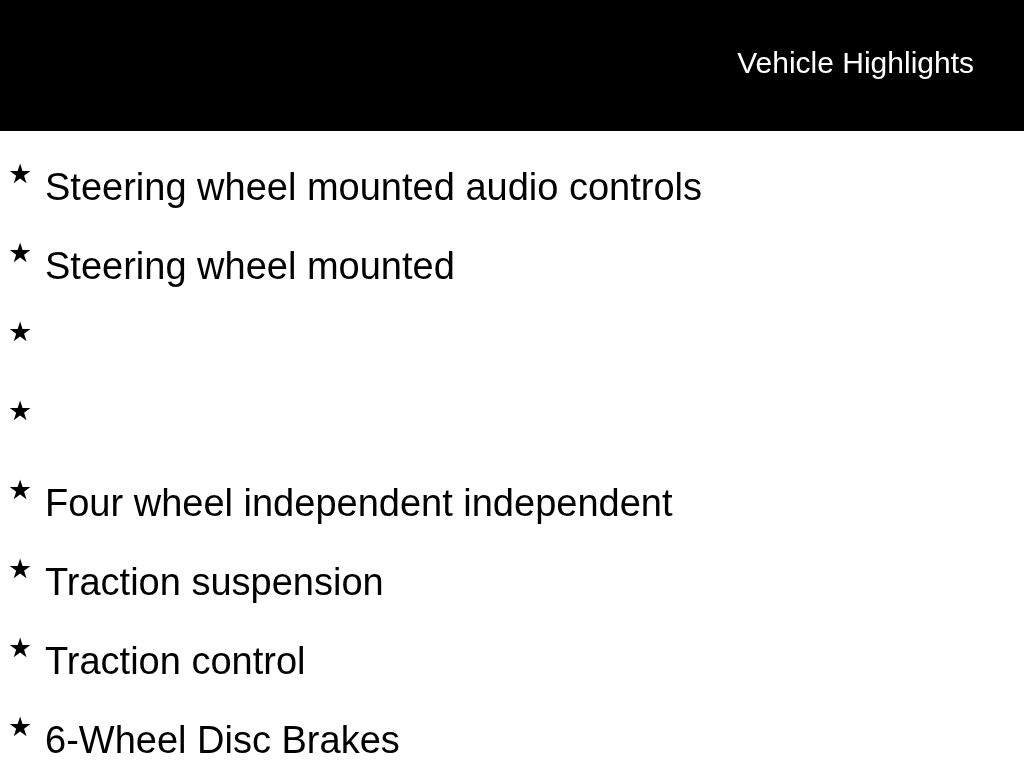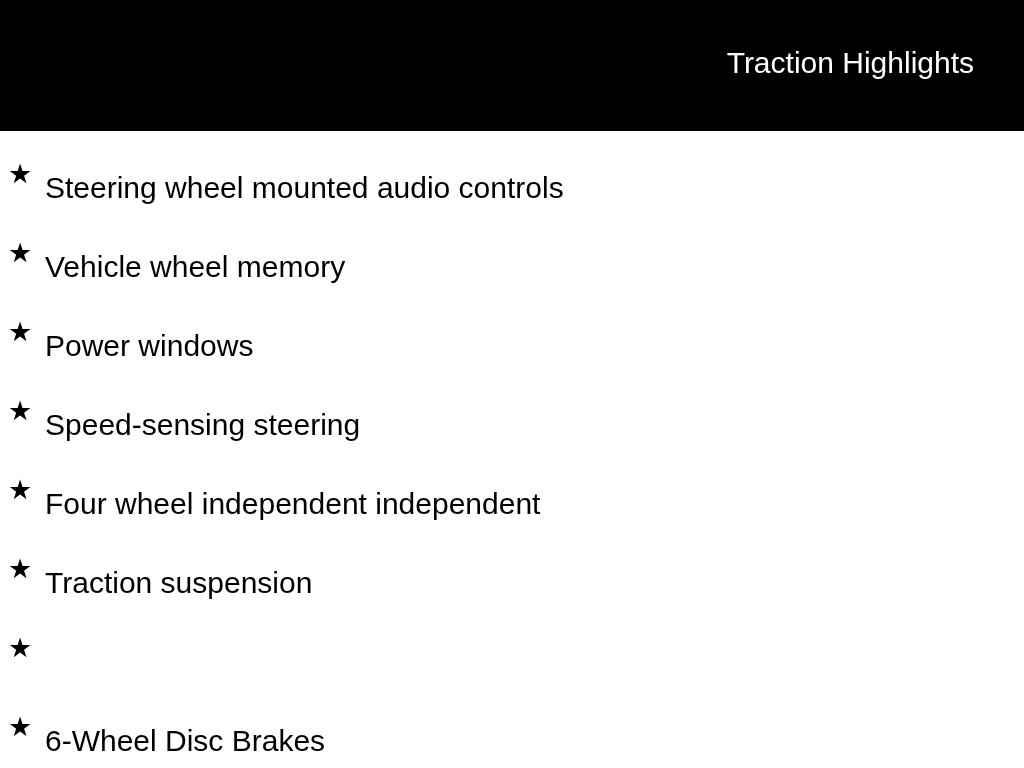--- a/index.html
+++ b/index.html
@@ -41,66 +41,65 @@
   }
   .star {
     width: 37px;
     flex: 0 0 37px;
     font-size: 27px;
     line-height: 27px;
     color: var(--text-color, #000000);
     font-family: "DejaVu Sans", sans-serif;
   }
   .label {
-    font-size: 30px;
+    font-size: 38px;
     line-height: 35px;
     color: var(--text-color, #000000);
     white-space: nowrap;
     margin-top: 28px;
   }
 </style>
 </head>
 <body>
 
 <div class="header">
-  <span class="title">Traction Highlights</span>
+  <span class="title">Vehicle Highlights</span>
 </div>
 
 <div class="list" id="list">
   <div class="item">
     <span class="star">★</span>
     <span class="label">Steering wheel mounted audio controls</span>
   </div>
 
   <div class="item">
     <span class="star">★</span>
-    <span class="label">Vehicle wheel memory</span>
+    <span class="label">Steering wheel mounted</span>
   </div>
 
   <div class="item">
     <span class="star">★</span>
-    <span class="label">Power windows</span>
   </div>
 
   <div class="item">
     <span class="star">★</span>
-    <span class="label">Speed-sensing steering</span>
   </div>
 
   <div class="item">
     <span class="star">★</span>
     <span class="label">Four wheel independent independent</span>
   </div>
 
   <div class="item">
     <span class="star">★</span>
     <span class="label">Traction suspension</span>
   </div>
 
   <div class="item">
     <span class="star">★</span>
+    <span class="label">Traction control</span>
   </div>
 
   <div class="item">
     <span class="star">★</span>
     <span class="label">6-Wheel Disc Brakes</span>
   </div>
 </div>
 
 </body></html>

